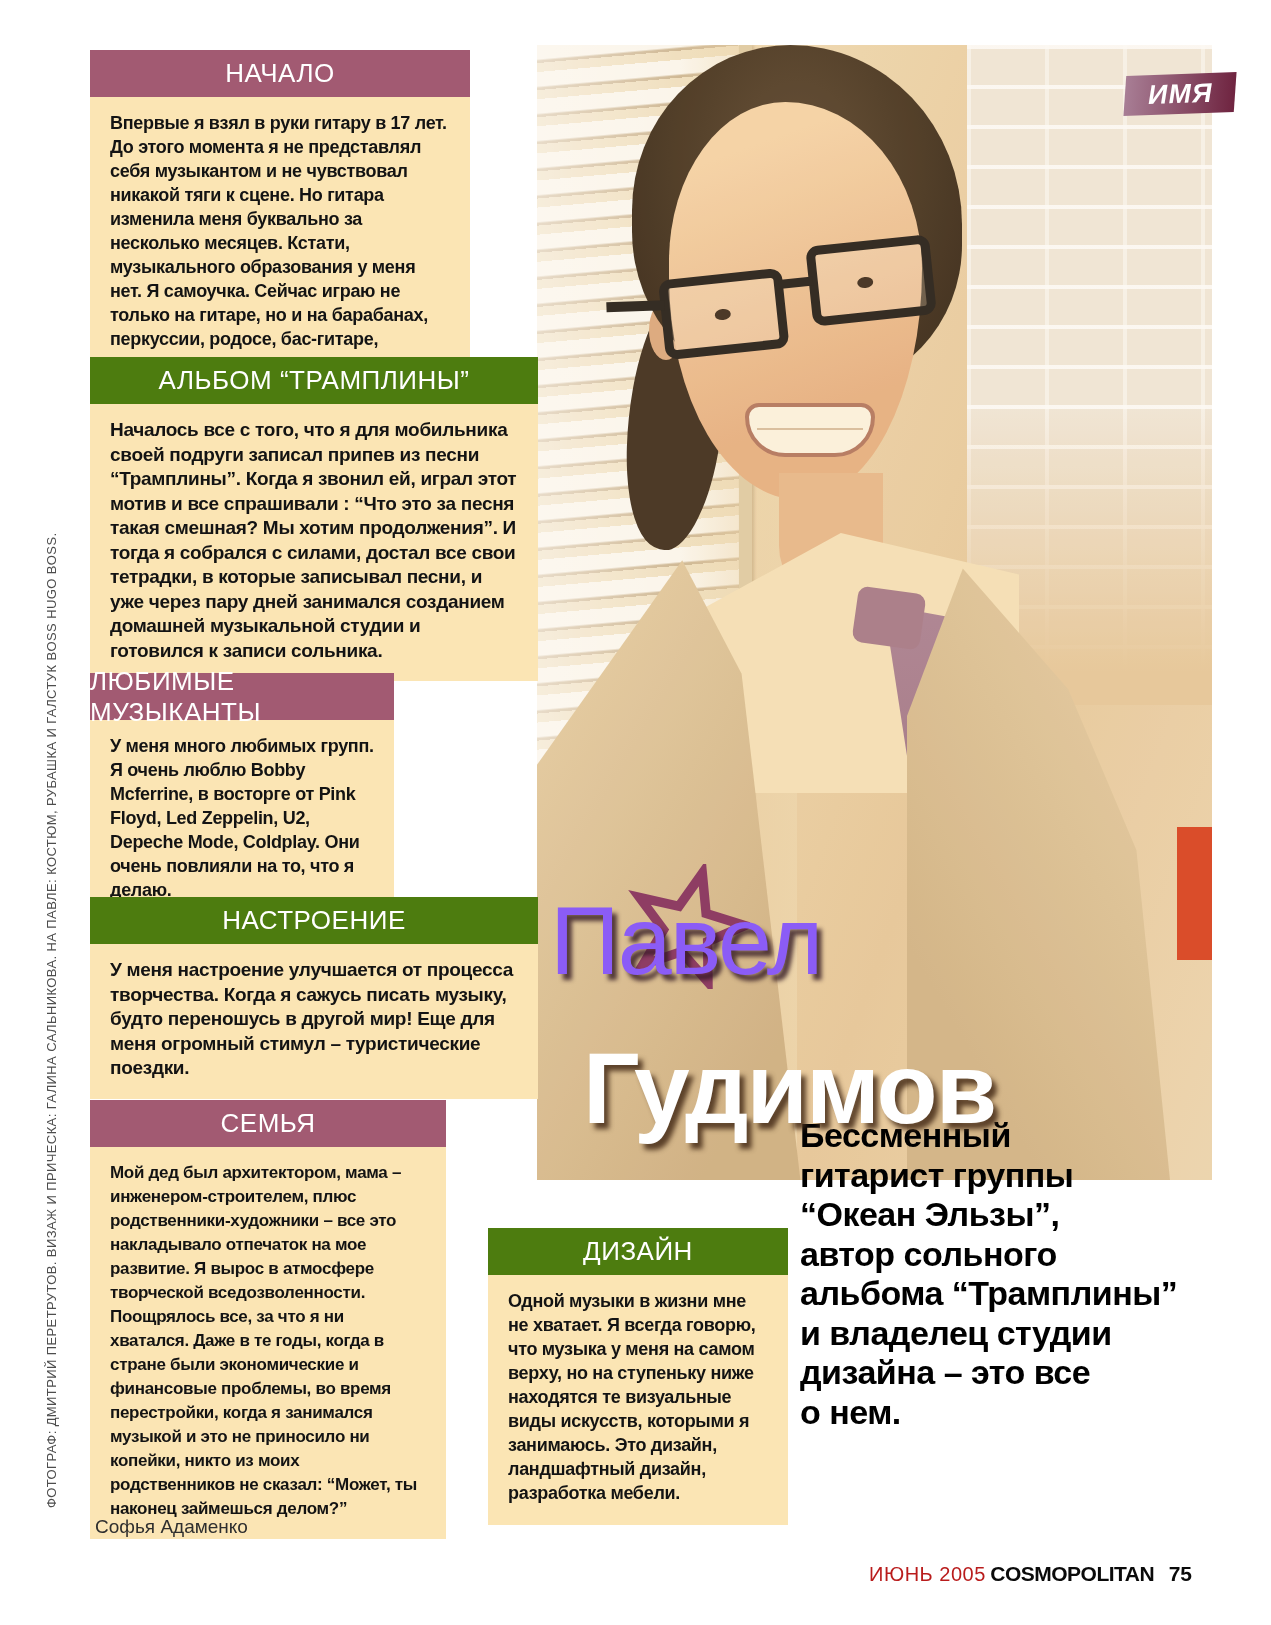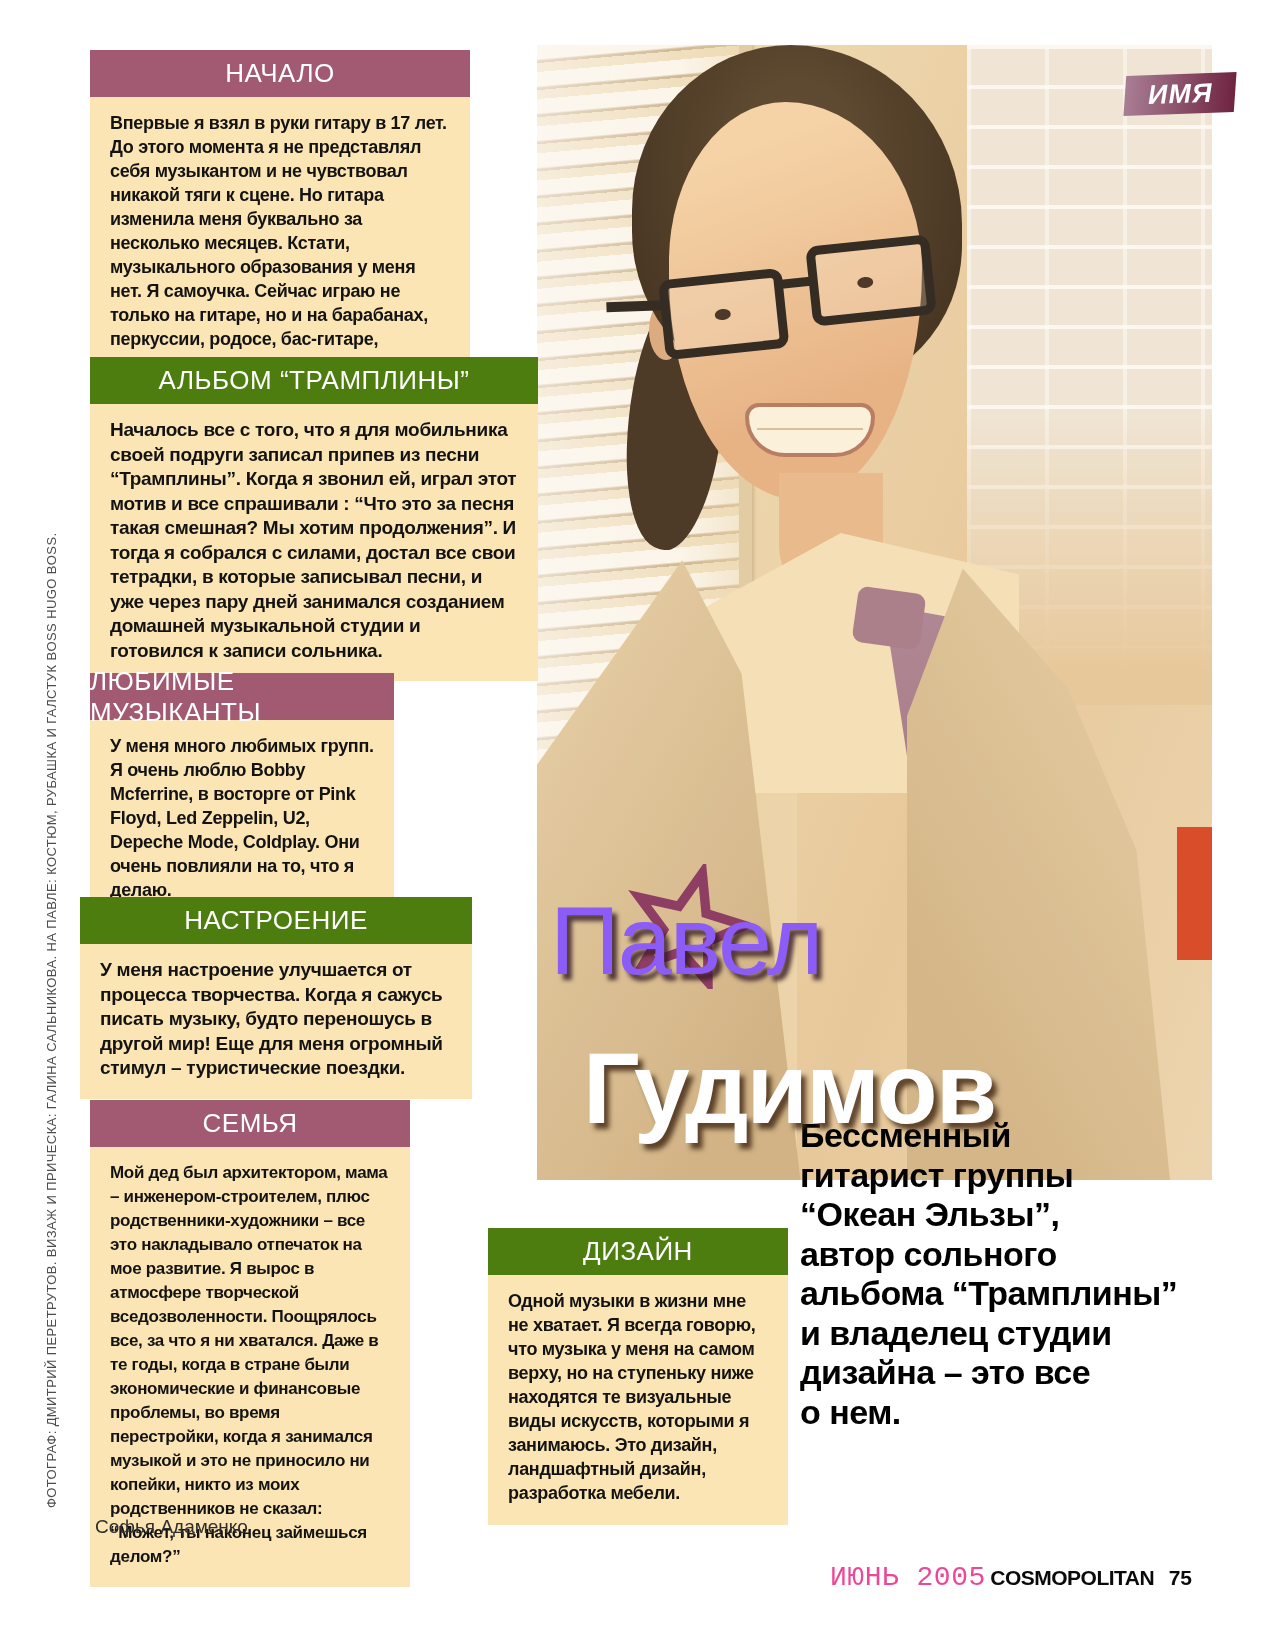--- a/index.html
+++ b/index.html
@@ -86,21 +86,21 @@
   
   .intro{position:absolute;left:800px;top:1116px;width:430px;z-index:5;color:#000000;}
   .intro div{font-size:34px;line-height:39.5px;font-weight:bold;letter-spacing:-.5px;}
 
   
   .vcredit{position:absolute;left:44px;top:488px;height:1020px;width:26px;z-index:5;
            writing-mode:vertical-rl;transform:rotate(180deg);
            font-size:13px;color:#4d4d4d;letter-spacing:.4px;white-space:nowrap;}
   .author{position:absolute;left:95px;top:1516px;font-size:19px;color:#2e2e2e;z-index:5;}
   .footer{position:absolute;left:820px;top:1562px;width:372px;text-align:right;z-index:5;}
-  .footer .issue{color:#ec4899;font-size:28px;letter-spacing:.5px;font-family:Liberation Mono, monospace;}
+  .footer .issue{color:#b91c1c;font-size:20px;letter-spacing:.5px;}
   .footer .mag{color:#0a0a0a;font-size:21px;font-weight:bold;letter-spacing:-.5px;}
   .footer .pnum{color:#0a0a0a;font-size:21px;font-weight:bold;margin-left:10px;}
 </style>
 </head>
 <body>
 
 <div class="page">
 
   <div class="photo">
     <div class="blinds"></div>
@@ -160,30 +160,30 @@
 
   <section class="sec" style="left:90px;top:673px;width:304px">
     <div class="sec-h dark">
       <span>ЛЮБИМЫЕ МУЗЫКАНТЫ</span>
       </div>
     <div class="sec-b narrow" style="min-height:128px">
       <p>У меня много любимых групп. Я очень люблю Bobby Mcferrine, в восторге от Pink Floyd, Led Zeppelin, U2, Depeche Mode, Coldplay. Они очень повлияли на то, что я делаю.</p>
       </div>
   </section>
 
-  <section class="sec" style="left:80px;top:897px;width:392px">
+  <section class="sec" style="left:90px;top:897px;width:448px">
     <div class="sec-h light">
       <span>НАСТРОЕНИЕ</span>
       </div>
     <div class="sec-b" style="min-height:105px">
       <p>У меня настроение улучшается от процесса творчества. Когда я сажусь писать музыку, будто переношусь в другой мир! Еще для меня огромный стимул – туристические поездки.</p>
       </div>
   </section>
 
-  <section class="sec" style="left:90px;top:1100px;width:320px">
+  <section class="sec" style="left:90px;top:1100px;width:356px">
     <div class="sec-h dark">
       <span>СЕМЬЯ</span>
       </div>
     <div class="sec-b small" style="min-height:312px">
       <p>Мой дед был архитектором, мама – инженером-строителем, плюс родственники-художники – все это накладывало отпечаток на мое развитие. Я вырос в атмосфере творческой вседозволенности. Поощрялось все, за что я ни хватался. Даже в те годы, когда в стране были экономические и финансовые проблемы, во время перестройки, когда я занимался музыкой и это не приносило ни копейки, никто из моих родственников не сказал: “Может, ты наконец займешься делом?”</p>
       </div>
   </section>
 
   <section class="sec" style="left:488px;top:1228px;width:300px">
     <div class="sec-h light">

